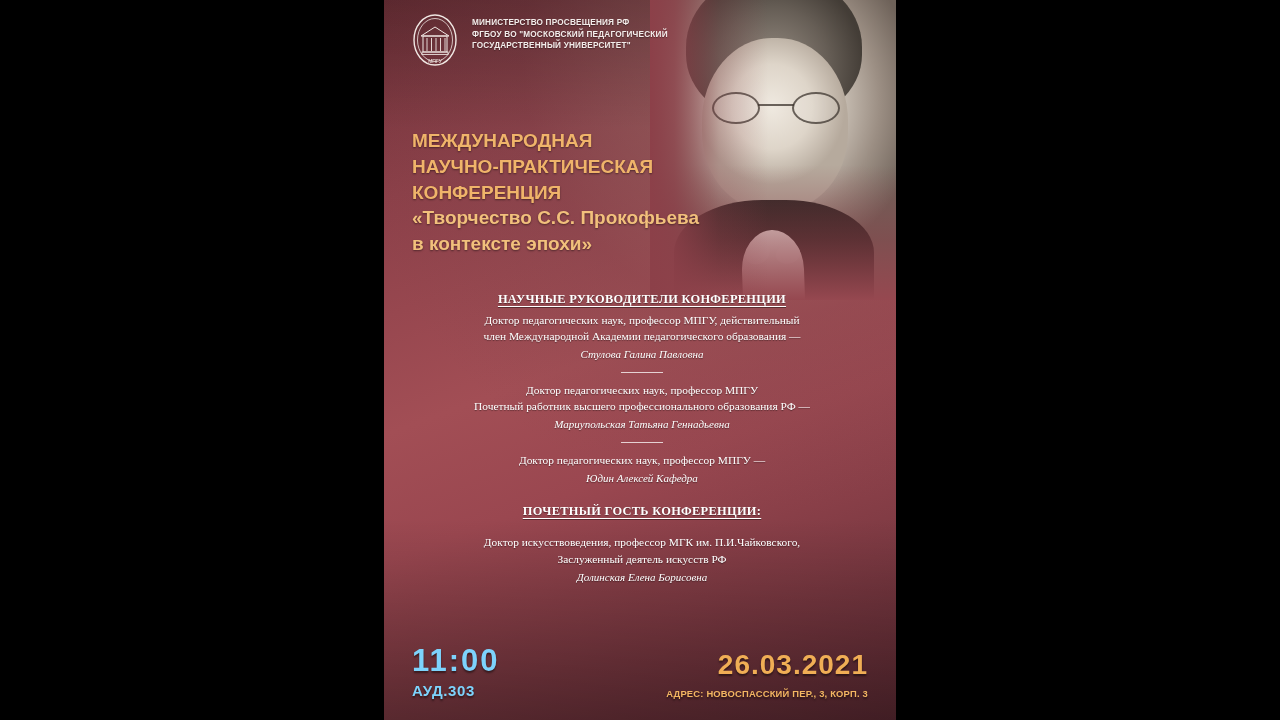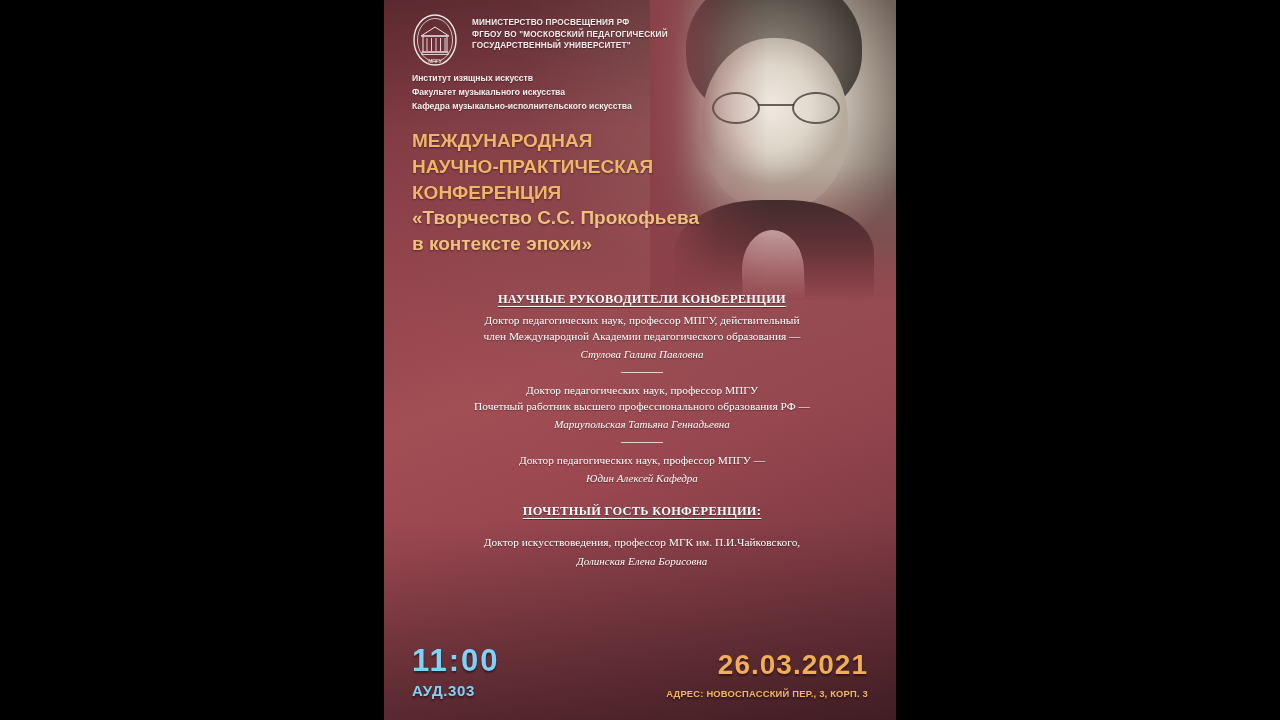--- a/index.html
+++ b/index.html
@@ -324,25 +324,20 @@
           <text x="23" y="48.5" font-size="5" fill="#f0e7e3" text-anchor="middle" font-family="Liberation Sans, sans-serif">МПГУ</text>
         </svg>
       </div>
       <div class="ministry">
         <div>МИНИСТЕРСТВО ПРОСВЕЩЕНИЯ РФ</div>
         <div>ФГБОУ ВО "МОСКОВСКИЙ ПЕДАГОГИЧЕСКИЙ</div>
         <div>ГОСУДАРСТВЕННЫЙ УНИВЕРСИТЕТ"</div>
       </div>
     </div>
 
-    <div class="dept">
-      <div>Институт изящных искусств</div>
-      <div>Факультет музыкального искусства</div>
-      <div>Кафедра музыкально-исполнительского искусства</div>
-    </div>
 
     <div class="conf-title">
       <div>МЕЖДУНАРОДНАЯ</div>
       <div>НАУЧНО-ПРАКТИЧЕСКАЯ</div>
       <div>КОНФЕРЕНЦИЯ</div>
       <div class="quoted">«Творчество С.С. Прокофьева</div>
       <div class="quoted">в контексте эпохи»</div>
     </div>
 
     <div class="mid">
@@ -365,20 +360,21 @@
       <div class="sep"></div>
 
       <div class="grp">
         <div class="sec-line">Доктор педагогических наук, профессор МПГУ —</div>
         <div class="person">Юдин Алексей Кафедра</div>
       </div>
 
       <div class="sec-head guest-head">ПОЧЕТНЫЙ ГОСТЬ КОНФЕРЕНЦИИ:</div>
       <div class="grp">
         <div class="sec-line">Доктор искусствоведения, профессор МГК им. П.И.Чайковского,</div>
+        <div class="sec-line">Заслуженный деятель искусств РФ</div>
         <div class="person">Долинская Елена Борисовна</div>
       </div>
     </div>
 
     <div class="time">
       <div class="big">11:00</div>
       <div class="room">АУД.303</div>
     </div>
 
     <div class="datebox">

